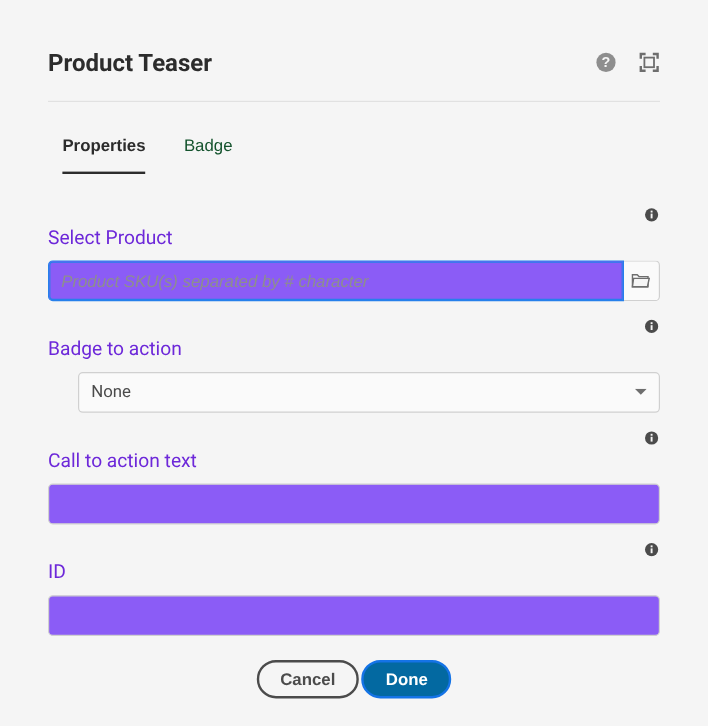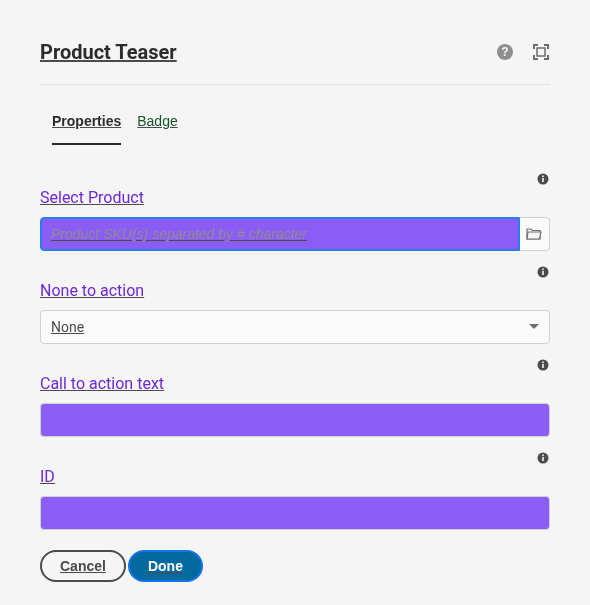--- a/index.html
+++ b/index.html
@@ -11,21 +11,20 @@
     padding: 10px;
     font-size: 14px;
     color: #4b4b4b;
   }
   .dialog {
     width: 100%;
     height: 100%;
     padding: 30px 30px 20px 30px;
     display: flex;
     flex-direction: column;
-    text-decoration: underline;
   }
   .header {
     display: flex;
     align-items: center;
     justify-content: space-between;
     padding-bottom: 20px;
     border-bottom: 1px solid #e1e1e1;
   }
   .title {
     font-size: 20px;
@@ -35,21 +34,21 @@
   .header-icons {
     display: flex;
     gap: 18px;
     align-items: center;
   }
   .header-icons svg { display: block; }
   .help-btn, .fs-btn { background:none; border:none; cursor:pointer; padding:0; }
 
   .tabs {
     display: flex;
-    gap: 16px;
+    gap: 32px;
     margin-top: 18px;
     border-bottom: 1px solid transparent;
     padding-left: 12px;
   }
   .tab {
     padding: 10px 0 14px 0;
     color: #14532d;
     cursor: pointer;
     font-size: 14px;
     border-bottom: 2px solid transparent;
@@ -109,35 +108,36 @@
     display:flex; align-items:center; justify-content:center;
     cursor:pointer;
   }
   .input-sku {
     border-top-right-radius: 0;
     border-bottom-right-radius: 0;
   }
 
   .select {
     position: relative;
+    margin-left: 25px;
   }
   .select-box {
     width: 100%;
     height: 34px;
     border: 1px solid #d0d0d0;
     border-radius: 4px;
     padding: 0 10px;
     background: #fafafa;
     display:flex; align-items:center; justify-content:space-between;
     cursor:pointer;
   }
 
   .footer {
     display:flex;
-    justify-content: flex-start;
+    justify-content: center;
     gap: 2px;
     padding-top: 20px;
     padding-bottom: 6px;
   }
   .btn {
     height: 32px;
     border-radius: 16px;
     padding: 0 18px;
     font-size: 14px;
     font-weight: 700;
@@ -209,21 +209,21 @@
     <div class="field">
       <div class="info-row">
         <span class="info-icon">
           <svg viewBox="0 0 12 12">
               <circle cx="6" cy="6" r="5.5" fill="#4b4b4b"></circle>
               <rect x="5.2" y="5" width="1.6" height="4" fill="#f5f5f5"></rect>
               <rect x="5.2" y="2.5" width="1.6" height="1.6" fill="#f5f5f5"></rect>
             </svg>
         </span>
       </div>
-      <label class="label">None to action</label>
+      <label class="label">Badge to action</label>
       <div class="select">
         <div class="select-box">
           <span>None</span>
           <svg width="10" height="6" viewBox="0 0 10 6" fill="#6e6e6e">
               <path d="M0 0l5 5 5-5z"></path>
             </svg>
         </div>
       </div>
     </div>
 

